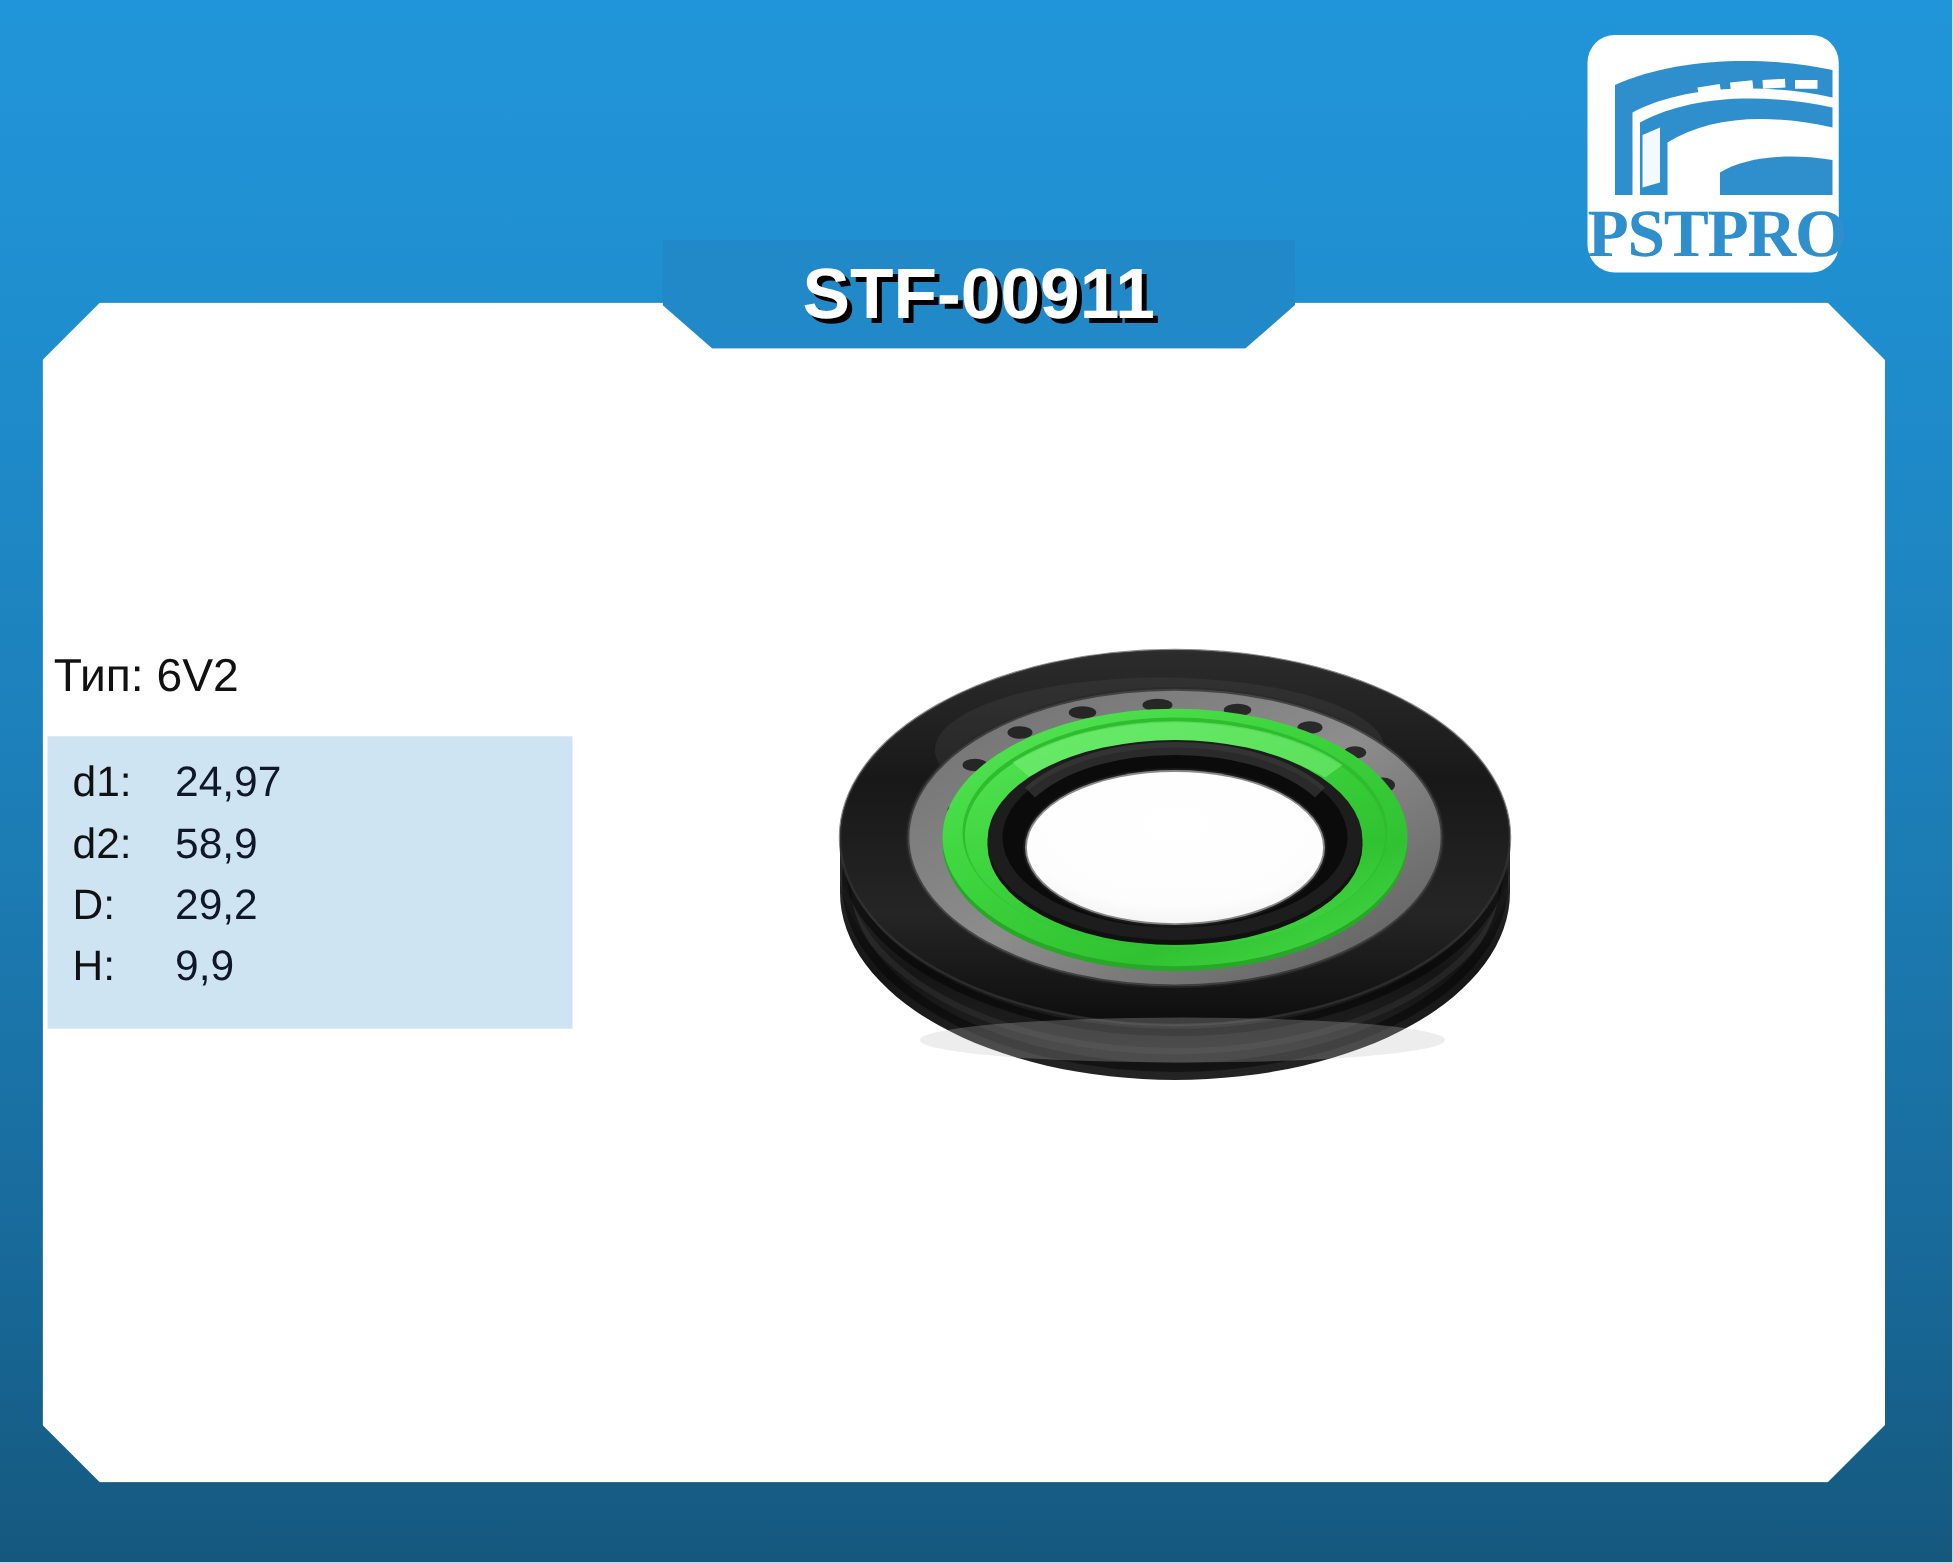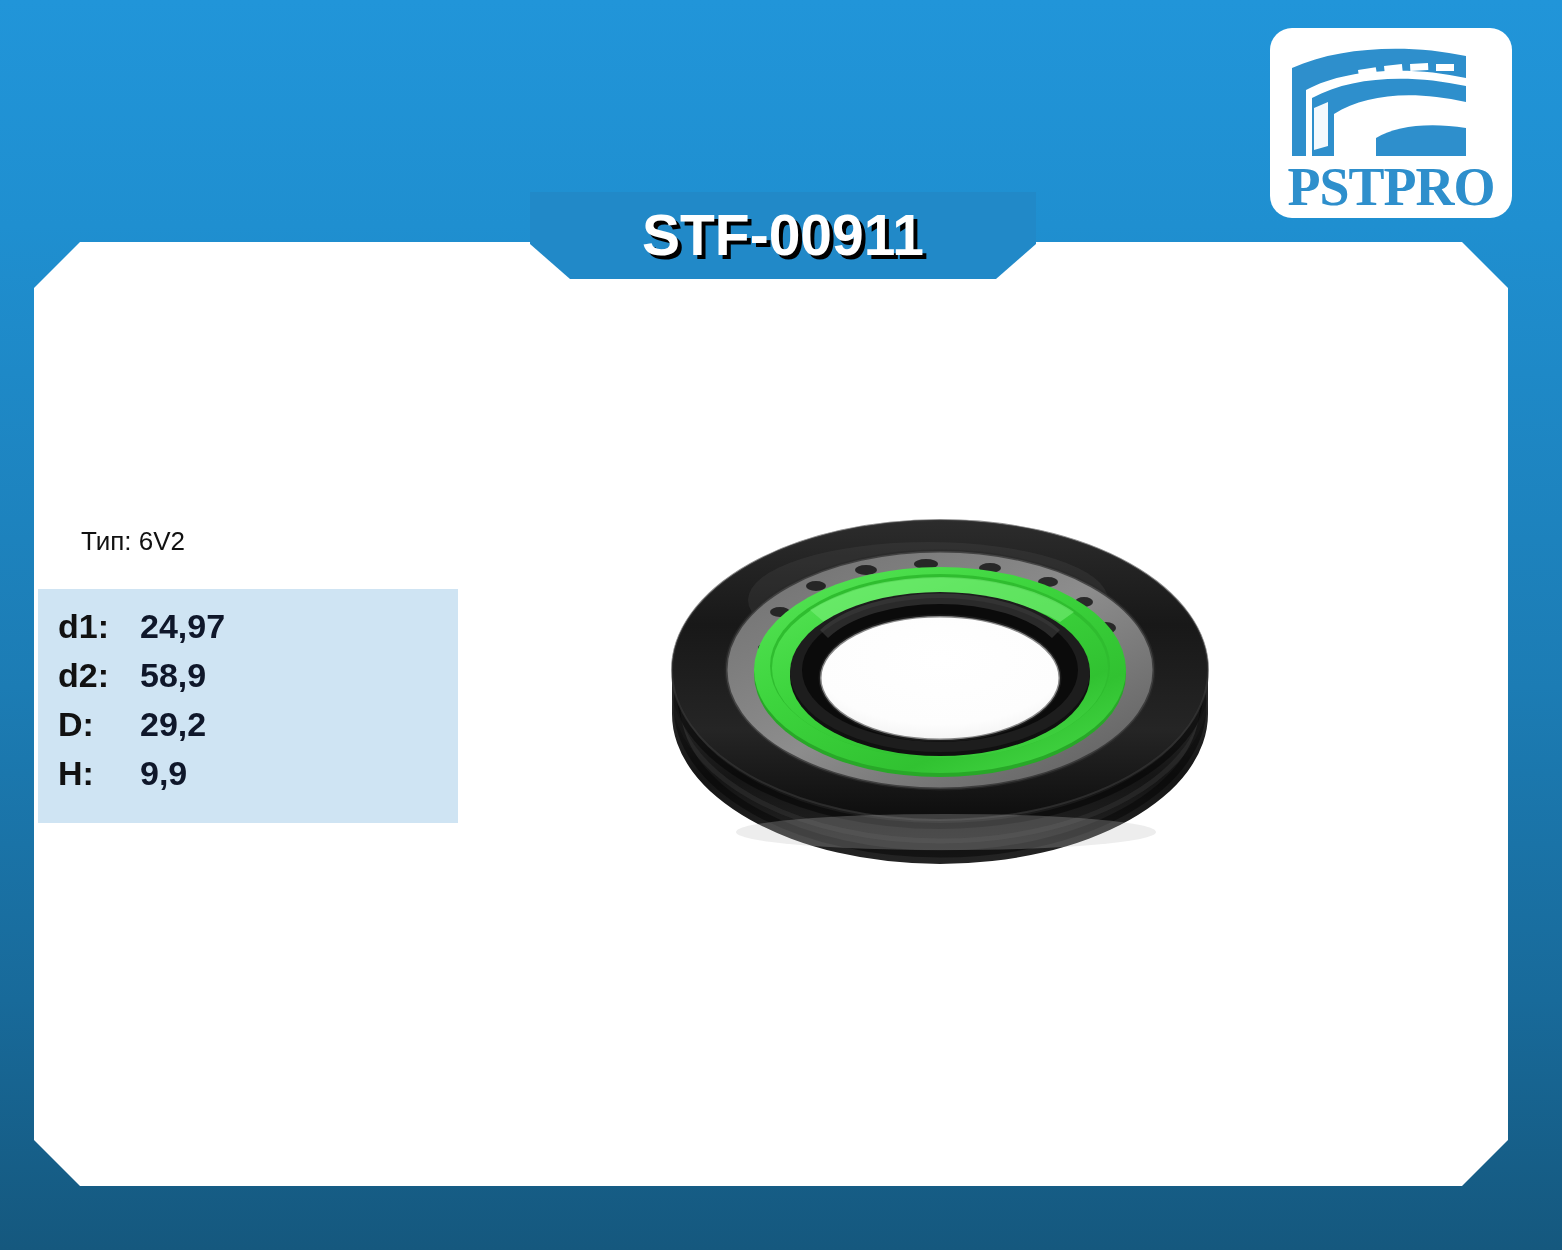--- a/index.html
+++ b/index.html
@@ -17,21 +17,21 @@
     height: 1250px;
     overflow: hidden;
     background: linear-gradient(180deg, #2195d9 0%, #1f8fd0 18%, #1c7cb4 55%, #186a9a 80%, #15587e 100%);
   }
 
   
   #logo {
     position: absolute;
     left: 1270px;
     top: 28px;
-    width: 242px;
+    width: 201px;
     height: 190px;
   }
   #logo-plate {
     position: absolute;
     inset: 0;
     background: #ffffff;
     border-radius: 22px;
   }
   #logo-art {
     position: absolute;
@@ -88,41 +88,39 @@
     color: #ffffff;
     text-shadow: 4px 4px 0 #000000;
     white-space: nowrap;
   }
 
   
   #spec-type {
     position: absolute;
     left: 43px;
     top: 517px;
-    font-size: 26px;
+    font-size: 37px;
     line-height: 48px;
     color: #111111;
     white-space: nowrap;
-    margin-left: 38px;
   }
   #spec-table {
     position: absolute;
     left: 38px;
     top: 589px;
     width: 420px;
     background: #cfe4f3;
     padding: 18px 0 20px 0;
     box-sizing: border-box;
   }
   .spec-row {
     display: flex;
     align-items: baseline;
     height: 49px;
     padding-left: 20px;
-    font-weight: bold;
   }
   .spec-key {
     width: 82px;
     font-size: 34px;
     color: #111111;
     white-space: nowrap;
   }
   .spec-val {
     font-size: 34px;
     color: #0f172a;

